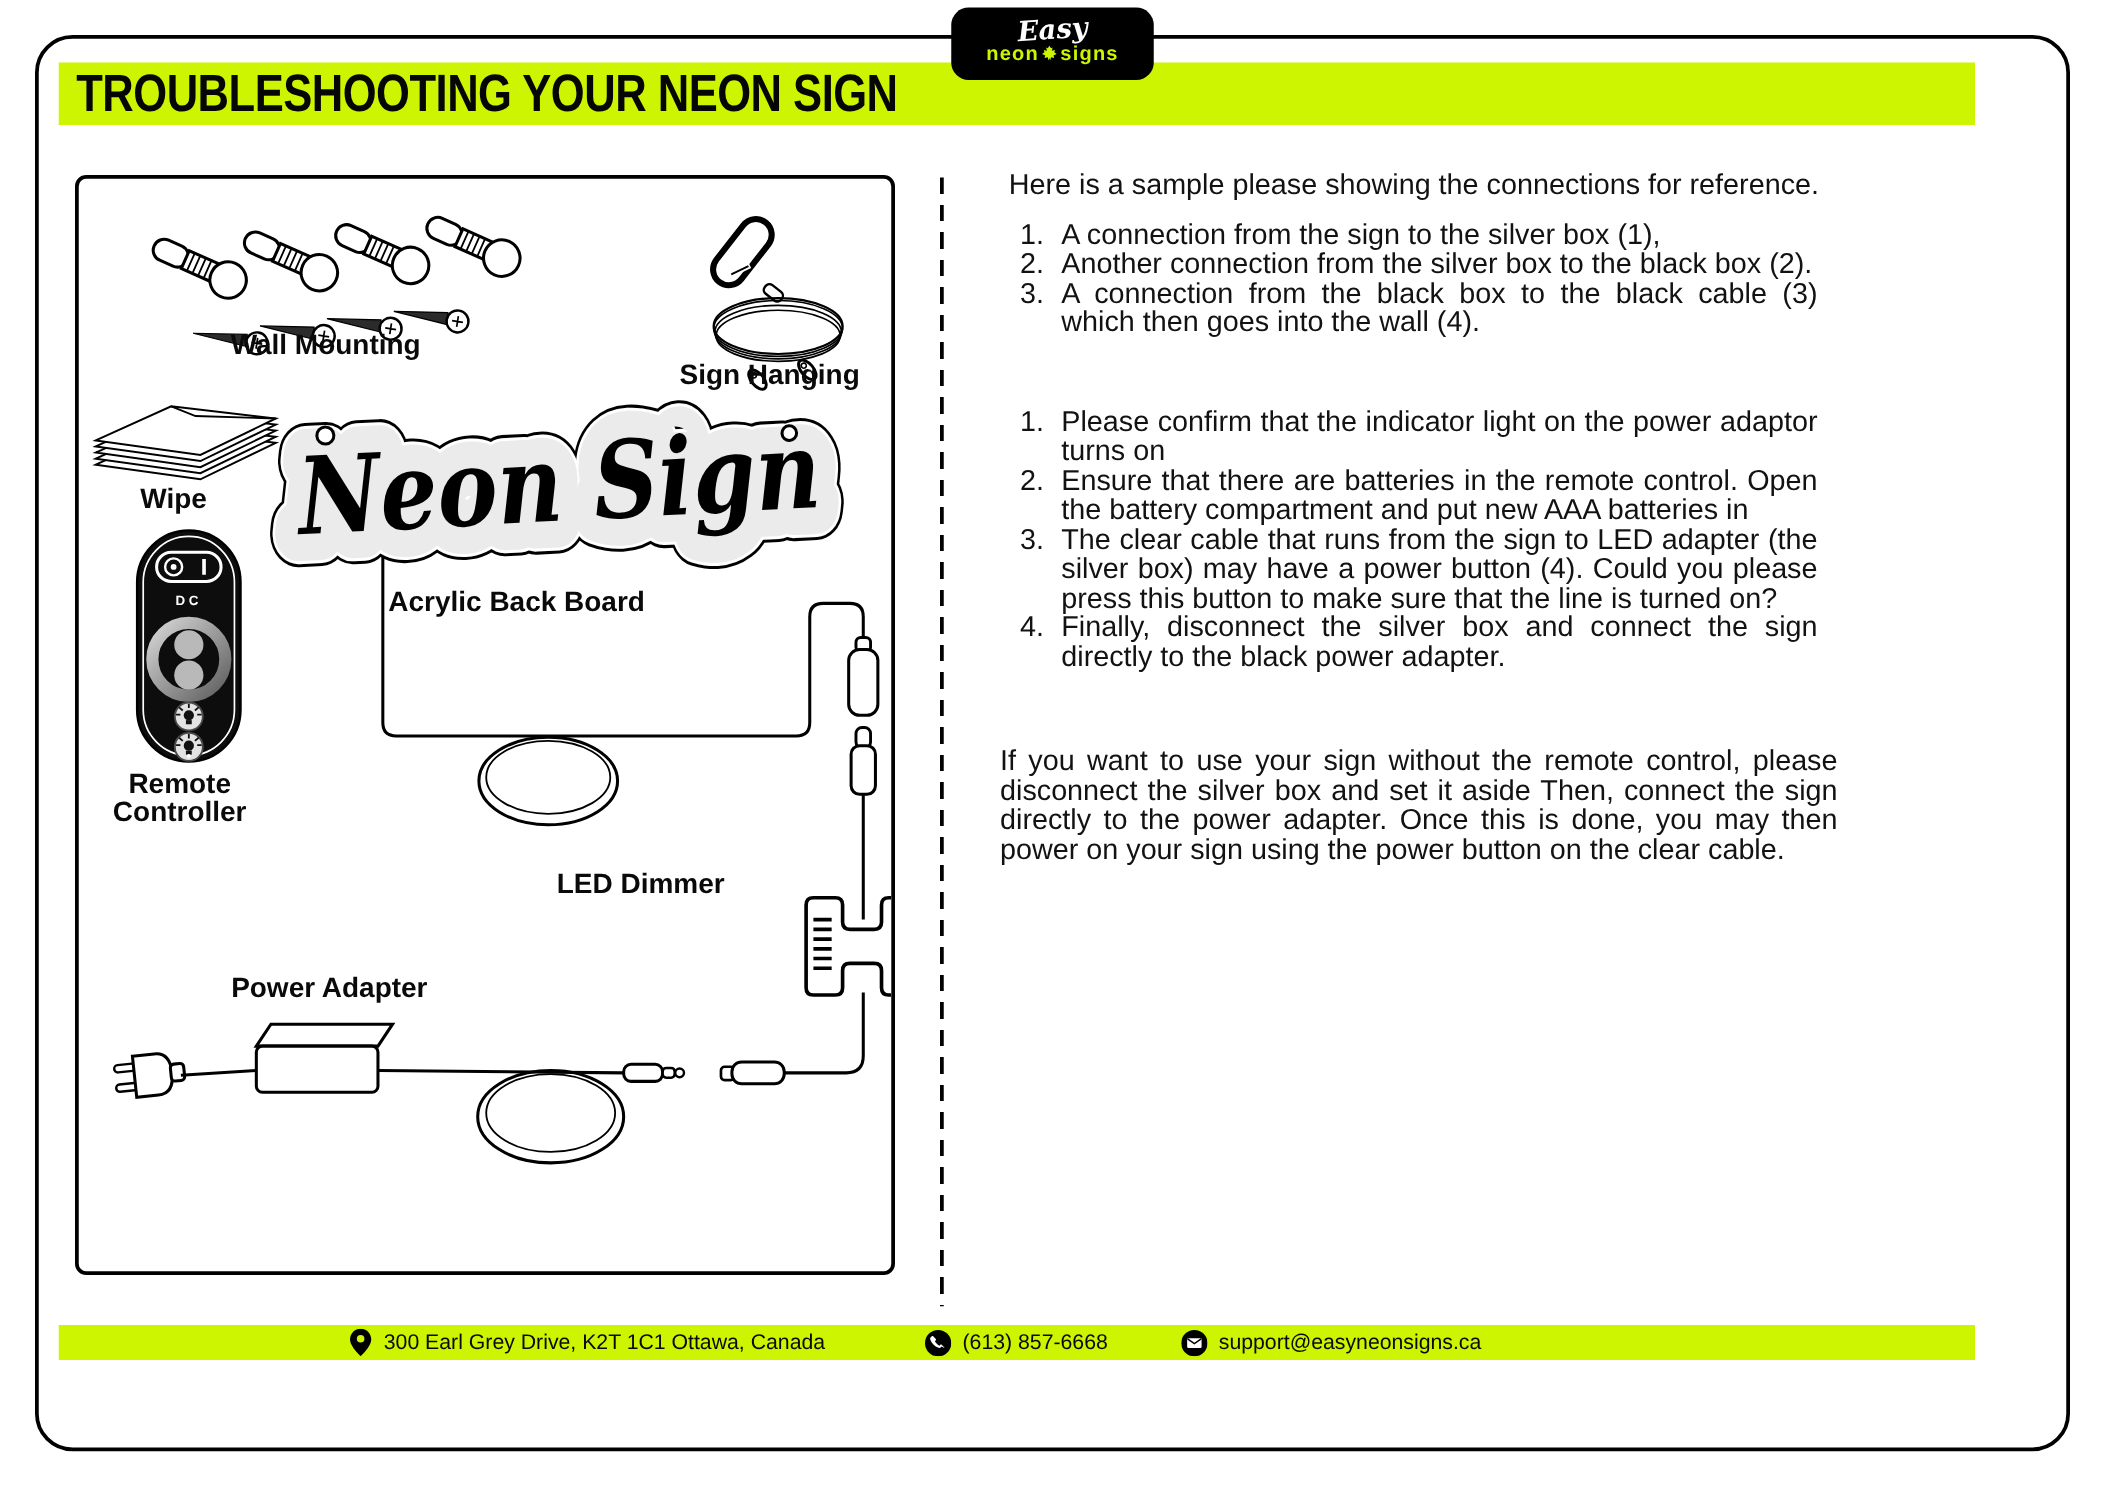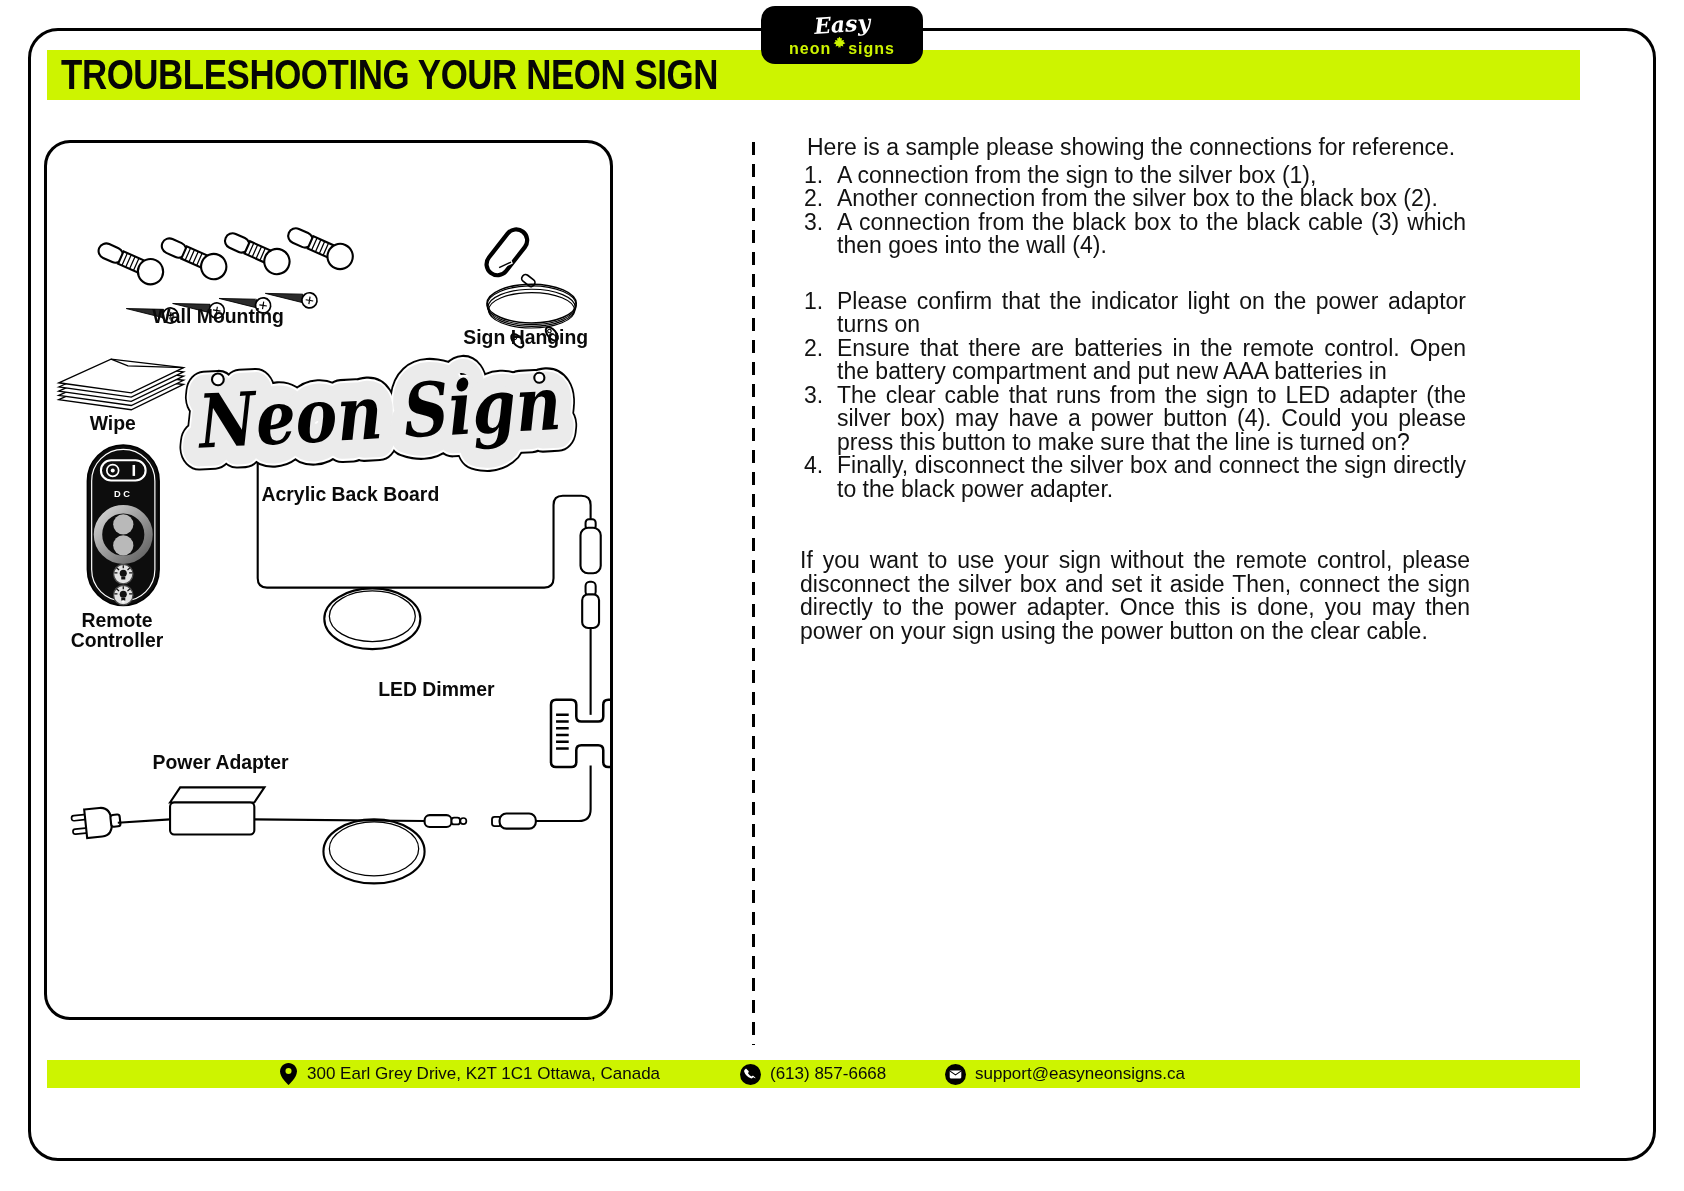--- a/index.html
+++ b/index.html
@@ -4,47 +4,47 @@
 <style>
   :root{ --accent:#cdf400; --ink:#0a0a0a; }
   *{box-sizing:border-box}
   body{margin:0;background:#fff;font-family:"Liberation Sans",sans-serif;color:var(--ink)}
   .stage{position:relative;width:1684px;height:1191px;background:#fff;overflow:hidden}
   .page{position:absolute;left:28px;top:28px;width:1628px;height:1133px;border:3px solid #000;border-radius:30px;background:#fff}
 
   
   .logo{position:absolute;left:50%;top:6px;transform:translateX(-50%);width:162px;height:58px;background:#000;border-radius:14px;z-index:6;display:flex;flex-direction:column;align-items:center;justify-content:center;line-height:1}
   .logo .easy{color:#fff;font-family:"DejaVu Serif",serif;font-style:italic;font-weight:bold;font-size:22px;transform:rotate(-4deg);margin-bottom:1px}
-  .logo .row{display:flex;align-items:flex-end;gap:2px;color:var(--accent);font-weight:bold;font-size:16px;letter-spacing:1px}
+  .logo .row{display:flex;gap:2px;color:var(--accent);font-weight:bold;font-size:16px;letter-spacing:1px}
   .logo svg{display:block;margin-bottom:8px}
 
   
   .banner{position:absolute;left:47px;top:50px;width:1533px;height:50px;background:var(--accent);display:flex;align-items:center}
   .banner h1{margin:0 0 0 14px;font-size:42px;font-weight:800;letter-spacing:-.5px;white-space:nowrap;transform:scaleX(.83);transform-origin:left center;color:#060606}
 
   
-  .panel{position:absolute;left:44px;top:140px;width:569px;height:880px;border:3px solid #000;border-radius:26px;overflow:hidden}
+  .panel{position:absolute;left:60px;top:140px;width:656px;height:880px;border:3px solid #000;border-radius:9px;overflow:hidden}
   .panel svg{position:absolute;inset:0;width:100%;height:100%}
   .lbl{font-family:"Liberation Sans",sans-serif;font-weight:bold;font-size:23px;fill:#0a0a0a;text-anchor:middle}
   .dc{fill:#fff;font-size:11px;font-weight:bold;letter-spacing:3px;text-anchor:middle;font-family:"Liberation Sans",sans-serif}
   .signtxt{font-family:"DejaVu Serif",serif;font-style:italic;font-weight:bold;font-size:88px;text-anchor:middle}
   .t-blk{stroke:#000;stroke-width:54px;stroke-linejoin:round;fill:none}
   .t-wht{stroke:#fff;stroke-width:49px;stroke-linejoin:round;fill:none}
   .t-gry{stroke:#ebebeb;stroke-width:44px;stroke-linejoin:round;fill:#ebebeb}
   .t-ink{fill:#000}
 
   
   .divider{position:absolute;left:752px;top:142px;width:3px;height:903px;background:repeating-linear-gradient(to bottom,#000 0 13px,transparent 13px 22px)}
 
   
   .rcol{position:absolute;left:800px;top:136px;width:670px;font-size:23px;line-height:23.5px;text-align:justify;color:#121212}
   .rcol p{margin:0}
   .rcol .indent{text-indent:7px}
   .b{font-weight:bold}
-  ol.steps{counter-reset:n;margin:4px;padding:0;list-style:none}
+  ol.steps{counter-reset:n;margin:16px;padding:0;list-style:none}
   ol.steps li{counter-increment:n;position:relative;padding-left:33px}
   ol.steps li::before{content:counter(n) ".";position:absolute;left:0}
   .gap-s{height:24px}
   .gap-l{height:44px}
 
   
   .footer{position:absolute;left:47px;top:1060px;width:1533px;height:28px;background:var(--accent)}
   .f-item{position:absolute;top:0;height:28px;display:flex;align-items:center;gap:9px;font-size:17px;color:#0a0a0a;white-space:nowrap}
   .f-item svg{display:block}
   .f-addr{left:232px}.f-phone{left:693px}.f-mail{left:898px}

